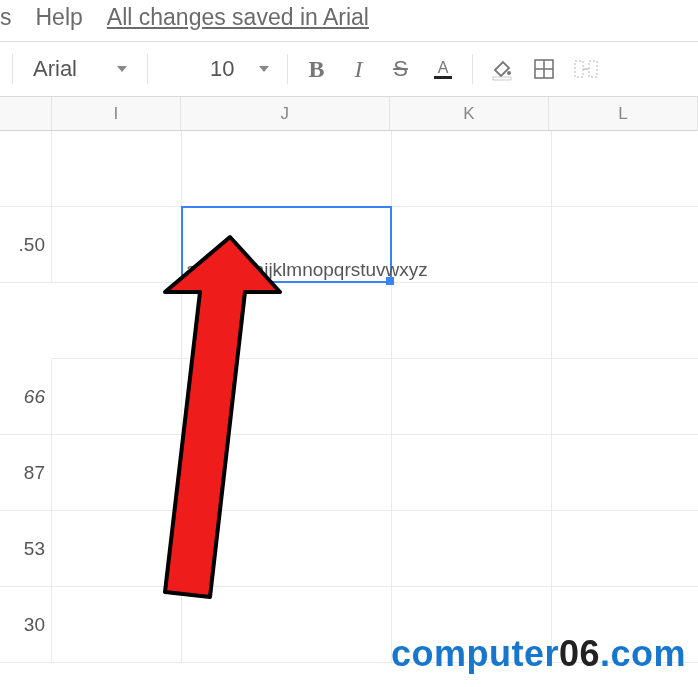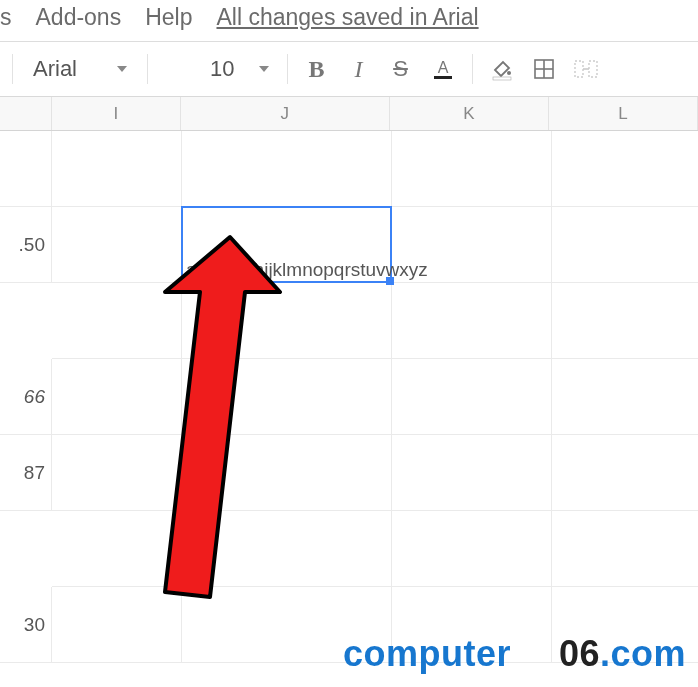--- a/index.html
+++ b/index.html
@@ -124,28 +124,27 @@
     position: absolute;
     right: 12px;
     bottom: 12px;
     font-size: 36px;
     font-family: Arial, sans-serif;
     font-weight: 700;
     letter-spacing: 0.5px;
     pointer-events: none;
   }
   .watermark .blue { color: #1777cf; }
-  .watermark .dark { color: #222; margin-left: 48px; }
+  .watermark .dark { color: #222; }
 </style>
 </head>
 <body>
 
 <div class="menu-bar">
   <span class="menu-item">s</span>
-  <span class="menu-item">Add-ons</span>
   <span class="menu-item">Help</span>
   <span class="save-status">All changes saved in Arial</span>
 </div>
 
 <div class="toolbar">
   <div class="sep"></div>
   <div class="font-select">
     <span>Arial</span>
     <span class="dropdown-caret"></span>
   </div>
@@ -215,20 +214,21 @@
       <div class="cell right" style="left: 0px; top: 228px; width: 52px; height: 76px; font-style: italic;">66</div>
       <div class="cell" style="left: 52px; top: 228px; width: 130px; height: 76px;"></div>
       <div class="cell" style="left: 182px; top: 228px; width: 210px; height: 76px;"></div>
       <div class="cell" style="left: 392px; top: 228px; width: 160px; height: 76px;"></div>
       <div class="cell" style="left: 552px; top: 228px; width: 150px; height: 76px;"></div>
       <div class="cell right" style="left: 0px; top: 304px; width: 52px; height: 76px;">87</div>
       <div class="cell" style="left: 52px; top: 304px; width: 130px; height: 76px;"></div>
       <div class="cell" style="left: 182px; top: 304px; width: 210px; height: 76px;"></div>
       <div class="cell" style="left: 392px; top: 304px; width: 160px; height: 76px;"></div>
       <div class="cell" style="left: 552px; top: 304px; width: 150px; height: 76px;"></div>
+      <div class="cell right" style="left: 0px; top: 380px; width: 52px; height: 76px;">53</div>
       <div class="cell" style="left: 52px; top: 380px; width: 130px; height: 76px;"></div>
       <div class="cell" style="left: 182px; top: 380px; width: 210px; height: 76px;"></div>
       <div class="cell" style="left: 392px; top: 380px; width: 160px; height: 76px;"></div>
       <div class="cell" style="left: 552px; top: 380px; width: 150px; height: 76px;"></div>
       <div class="cell right" style="left: 0px; top: 456px; width: 52px; height: 76px;">30</div>
       <div class="cell" style="left: 52px; top: 456px; width: 130px; height: 76px;"></div>
       <div class="cell" style="left: 182px; top: 456px; width: 210px; height: 76px;"></div>
       <div class="cell" style="left: 392px; top: 456px; width: 160px; height: 76px;"></div>
       <div class="cell" style="left: 552px; top: 456px; width: 150px; height: 76px;"></div>
     </div>

